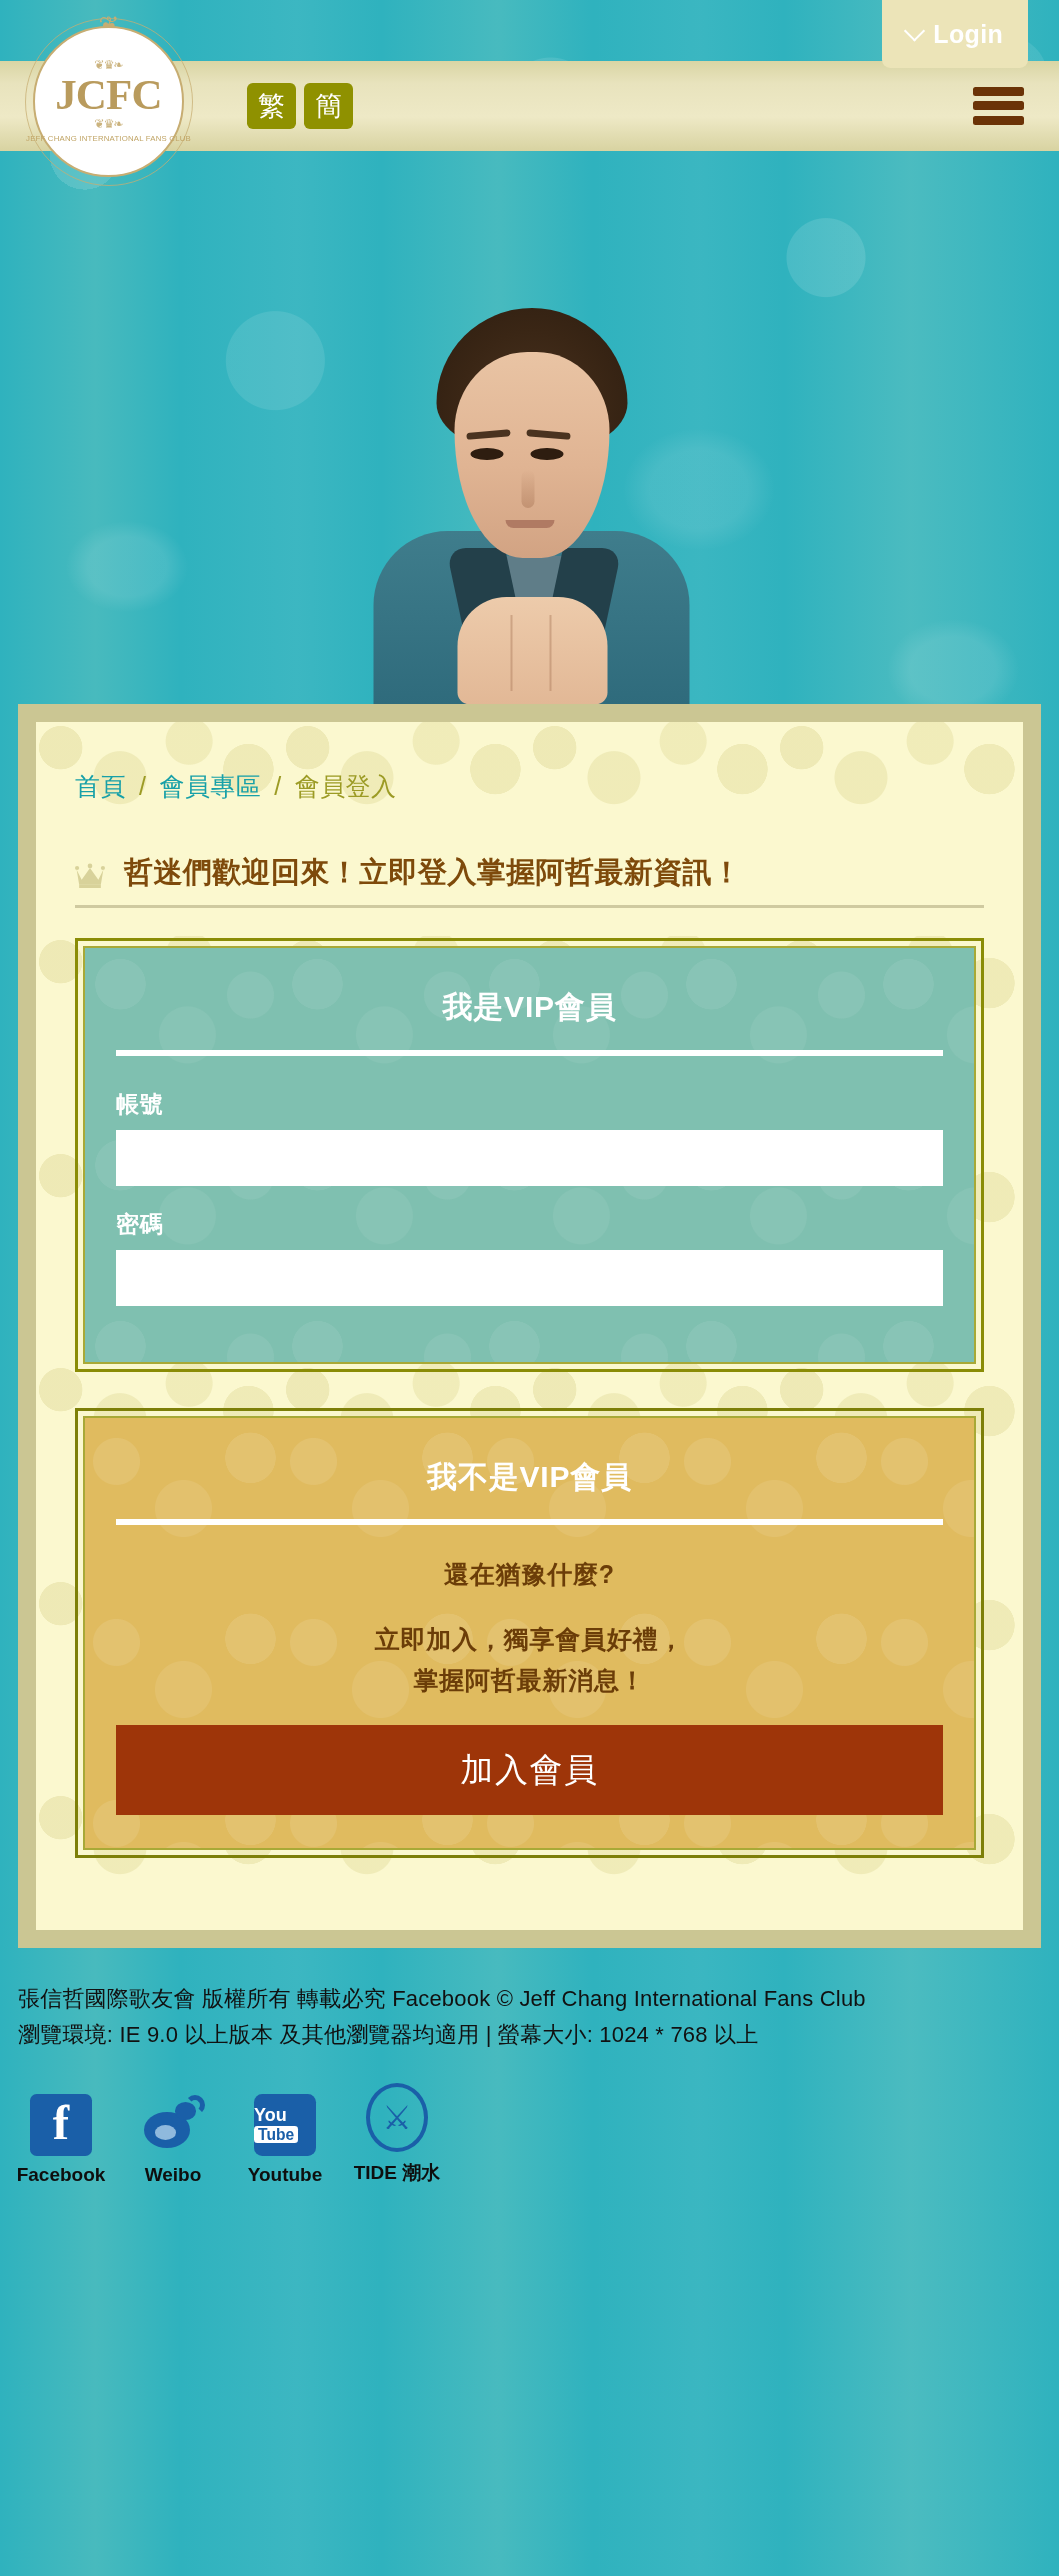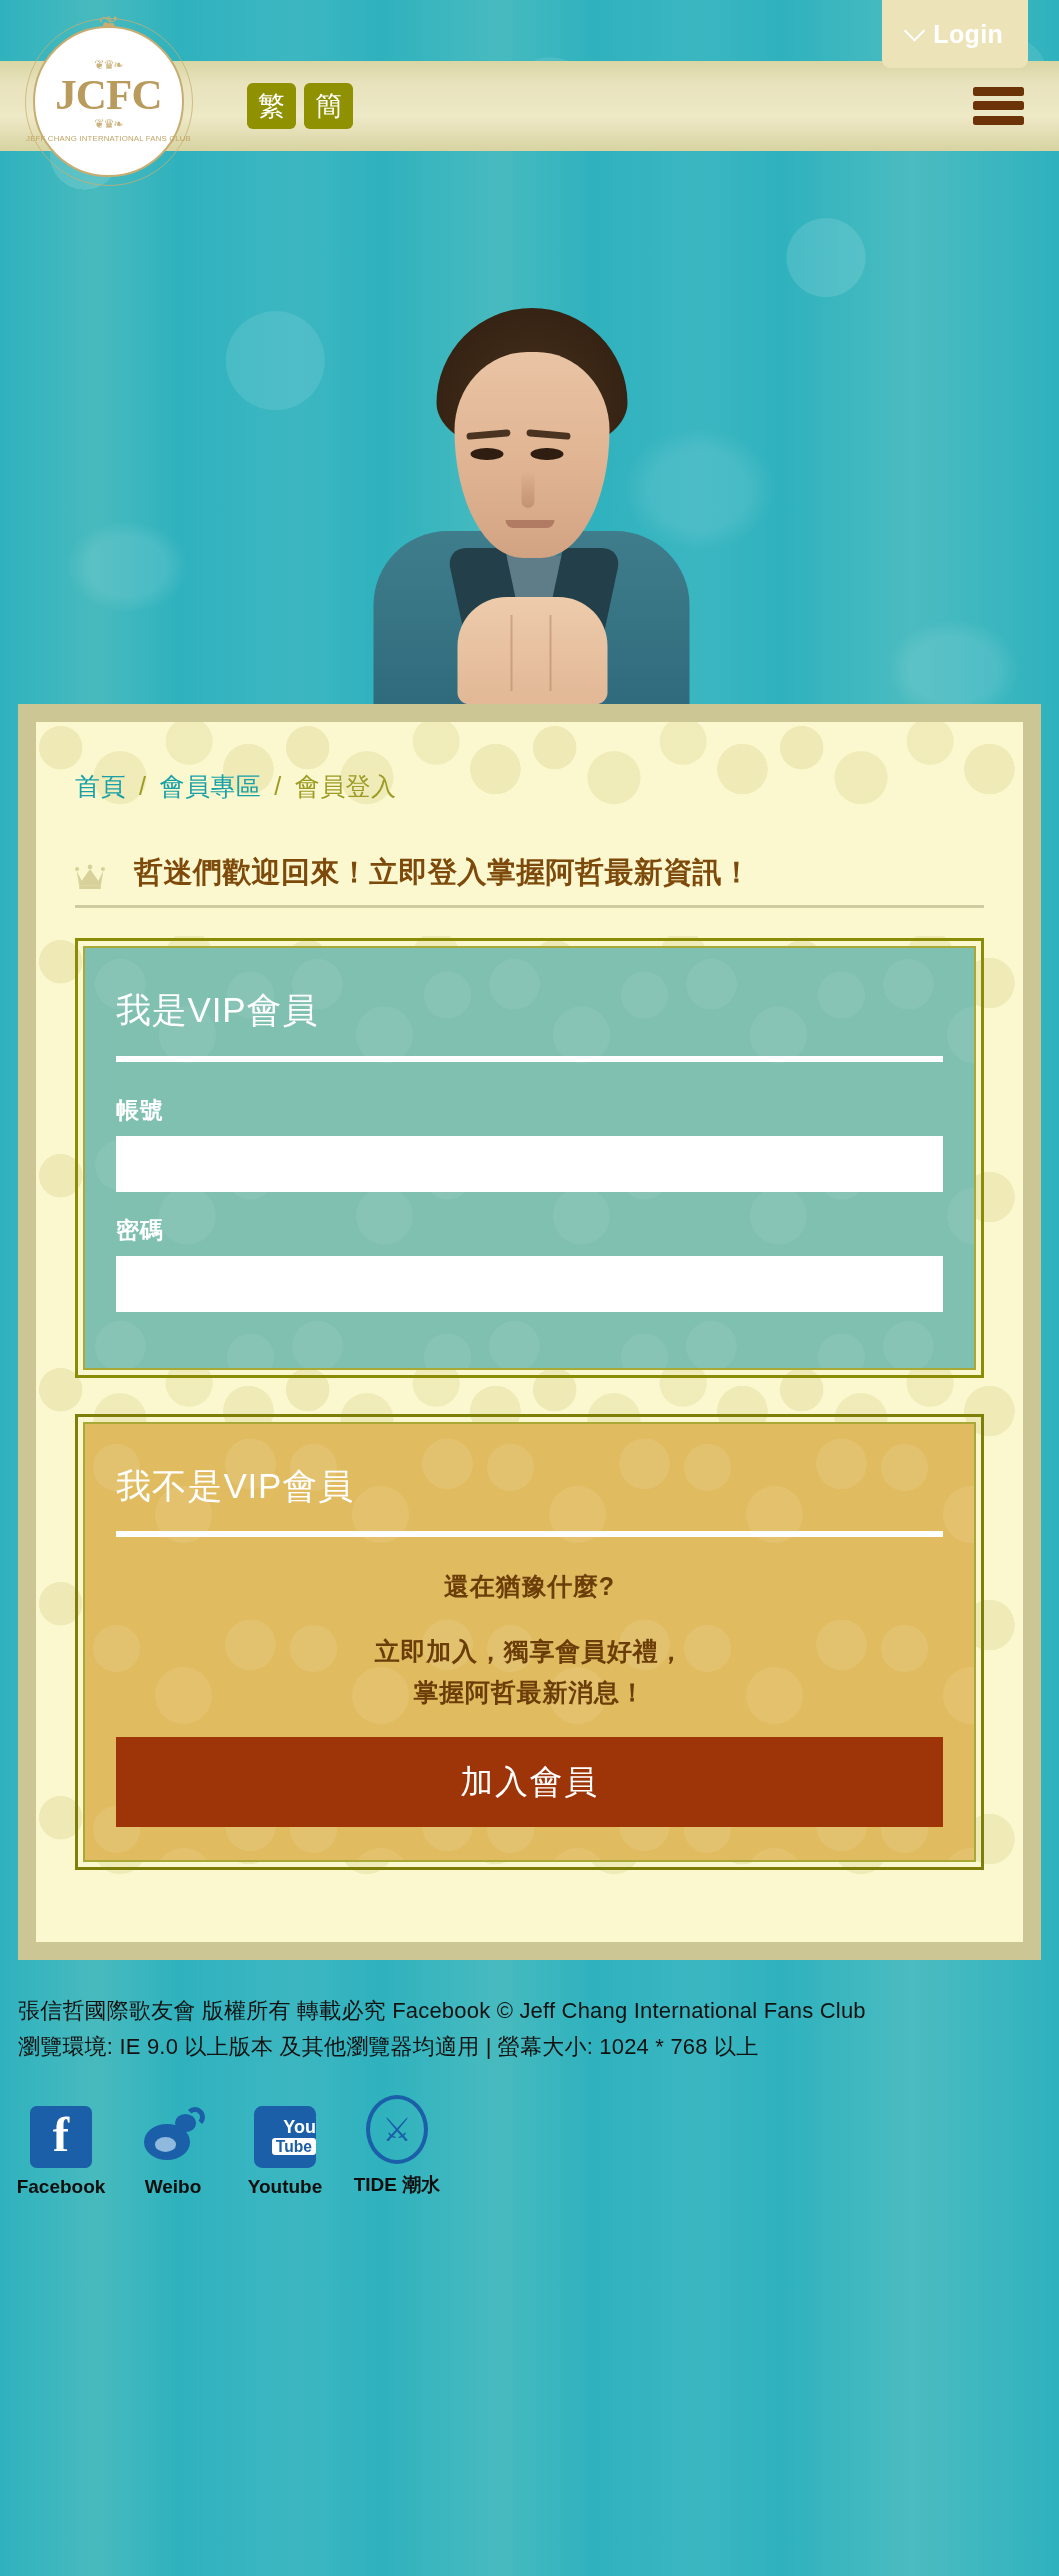--- a/index.html
+++ b/index.html
@@ -172,21 +172,21 @@
       radial-gradient(circle at 86% 22%, rgba(222,216,150,0.42) 0 25px, transparent 25.5px);
     background-size: 247px 214px;
     padding: 48px 39px 36px;
   }
 
   .breadcrumb { font-size: 25px; letter-spacing: 0.4px; margin-bottom: 49px; }
   .breadcrumb a { color:#17a0a8; text-decoration:none; cursor:pointer; }
   .breadcrumb .sep { color:#9c9b25; margin: 0 5.8px; }
   .breadcrumb .current { color:#9c9b25; }
 
-  .welcome-row { display:flex; align-items:flex-end; gap: 29px; margin-bottom: 5px; }
+  .welcome-row { display:flex; align-items:center; gap: 19px; margin-bottom: 5px; }
   .crown-icon { flex: none; margin-top: 10px; }
   .welcome-title {
     color:#7e4a0b; font-size: 29px; font-weight: bold; line-height: 1.38; letter-spacing: 0.4px;
   }
   .divider { height: 3.3px; background:#cfcaa0; margin: 13px 0 30px; }
 
   
   .panel { border: 3.3px solid #8a8c06; padding: 5px; margin-bottom: 36px; }
   .panel-inner { border: 2.5px solid #a8a936; padding: 28px 31px 33px; }
   .panel-vip .panel-inner {
@@ -200,21 +200,21 @@
   .panel-nonvip { border-color:#7d7f08; }
   .panel-nonvip .panel-inner {
     background-color: #e0bb5f;
     background-image:
       radial-gradient(circle at 16% 24%, rgba(255,255,255,0.10) 0 23px, transparent 24px),
       radial-gradient(circle at 50% 50%, rgba(255,255,255,0.09) 0 28px, transparent 29px),
       radial-gradient(circle at 84% 22%, rgba(255,255,255,0.10) 0 25px, transparent 25.5px);
     background-size: 197px 181px;
   }
   .panel-title {
-    color:#ffffff; font-size: 35px; font-weight: normal; text-align:left;
+    color:#ffffff; font-size: 30px; font-weight: bold; text-align:center;
     letter-spacing: 0.8px; padding: 11.5px 0 21.4px;
   }
   .panel-rule { height: 5.8px; background:#ffffff; margin-bottom: 33px; }
 
   .field-label { color:#ffffff; font-size: 23px; margin-bottom: 10px; letter-spacing: 0.8px; font-weight: bold; }
   .text-input {
     width: 100%; height: 56px; background:#ffffff; border: none; outline: none;
     margin-bottom: 23px; font-size: 21.4px; padding: 0 11.5px;
     font-family: "Liberation Sans", sans-serif;
   }
@@ -258,21 +258,21 @@
   .ic-wb .bub {
     position:absolute; left: 33px; top: 8.2px; width: 21.4px; height: 18px;
     background:#1a5fa8; border-radius: 50%;
   }
   .ic-wb .arc {
     position:absolute; left: 43px; top: 1.6px; width: 20px; height: 20px;
     border: 5px solid #1a5fa8; border-left-color: transparent; border-bottom-color: transparent;
     border-radius: 50%;
   }
   .ic-yt { background:#1a5fa8; border-radius: 8.2px; display:flex; flex-direction:column;
-           align-items:flex-end; justify-content:center; color:#fff; line-height:1; }
+           align-items:flex-start; justify-content:center; color:#fff; line-height:1; }
   .ic-yt .you { font-size: 18px; font-weight: bold; }
   .ic-yt .tube { font-size: 15.6px; font-weight: bold; background:#fff; color:#1a5fa8;
                  border-radius: 3.3px; padding: 0.8px 4.1px; margin-top: 2.5px; }
   .ic-tide { position:relative; width: 62px; height: 69px; }
   .ic-tide .oval {
     position:absolute; inset: 0; border: 4.1px solid #1a5fa8; border-radius: 50%;
   }
   .ic-tide .glyph {
     position:absolute; left: 50%; top: 50%; transform: translate(-50%,-50%);
     color:#1a5fa8; font-size: 33px; font-family:"Liberation Serif", serif;

